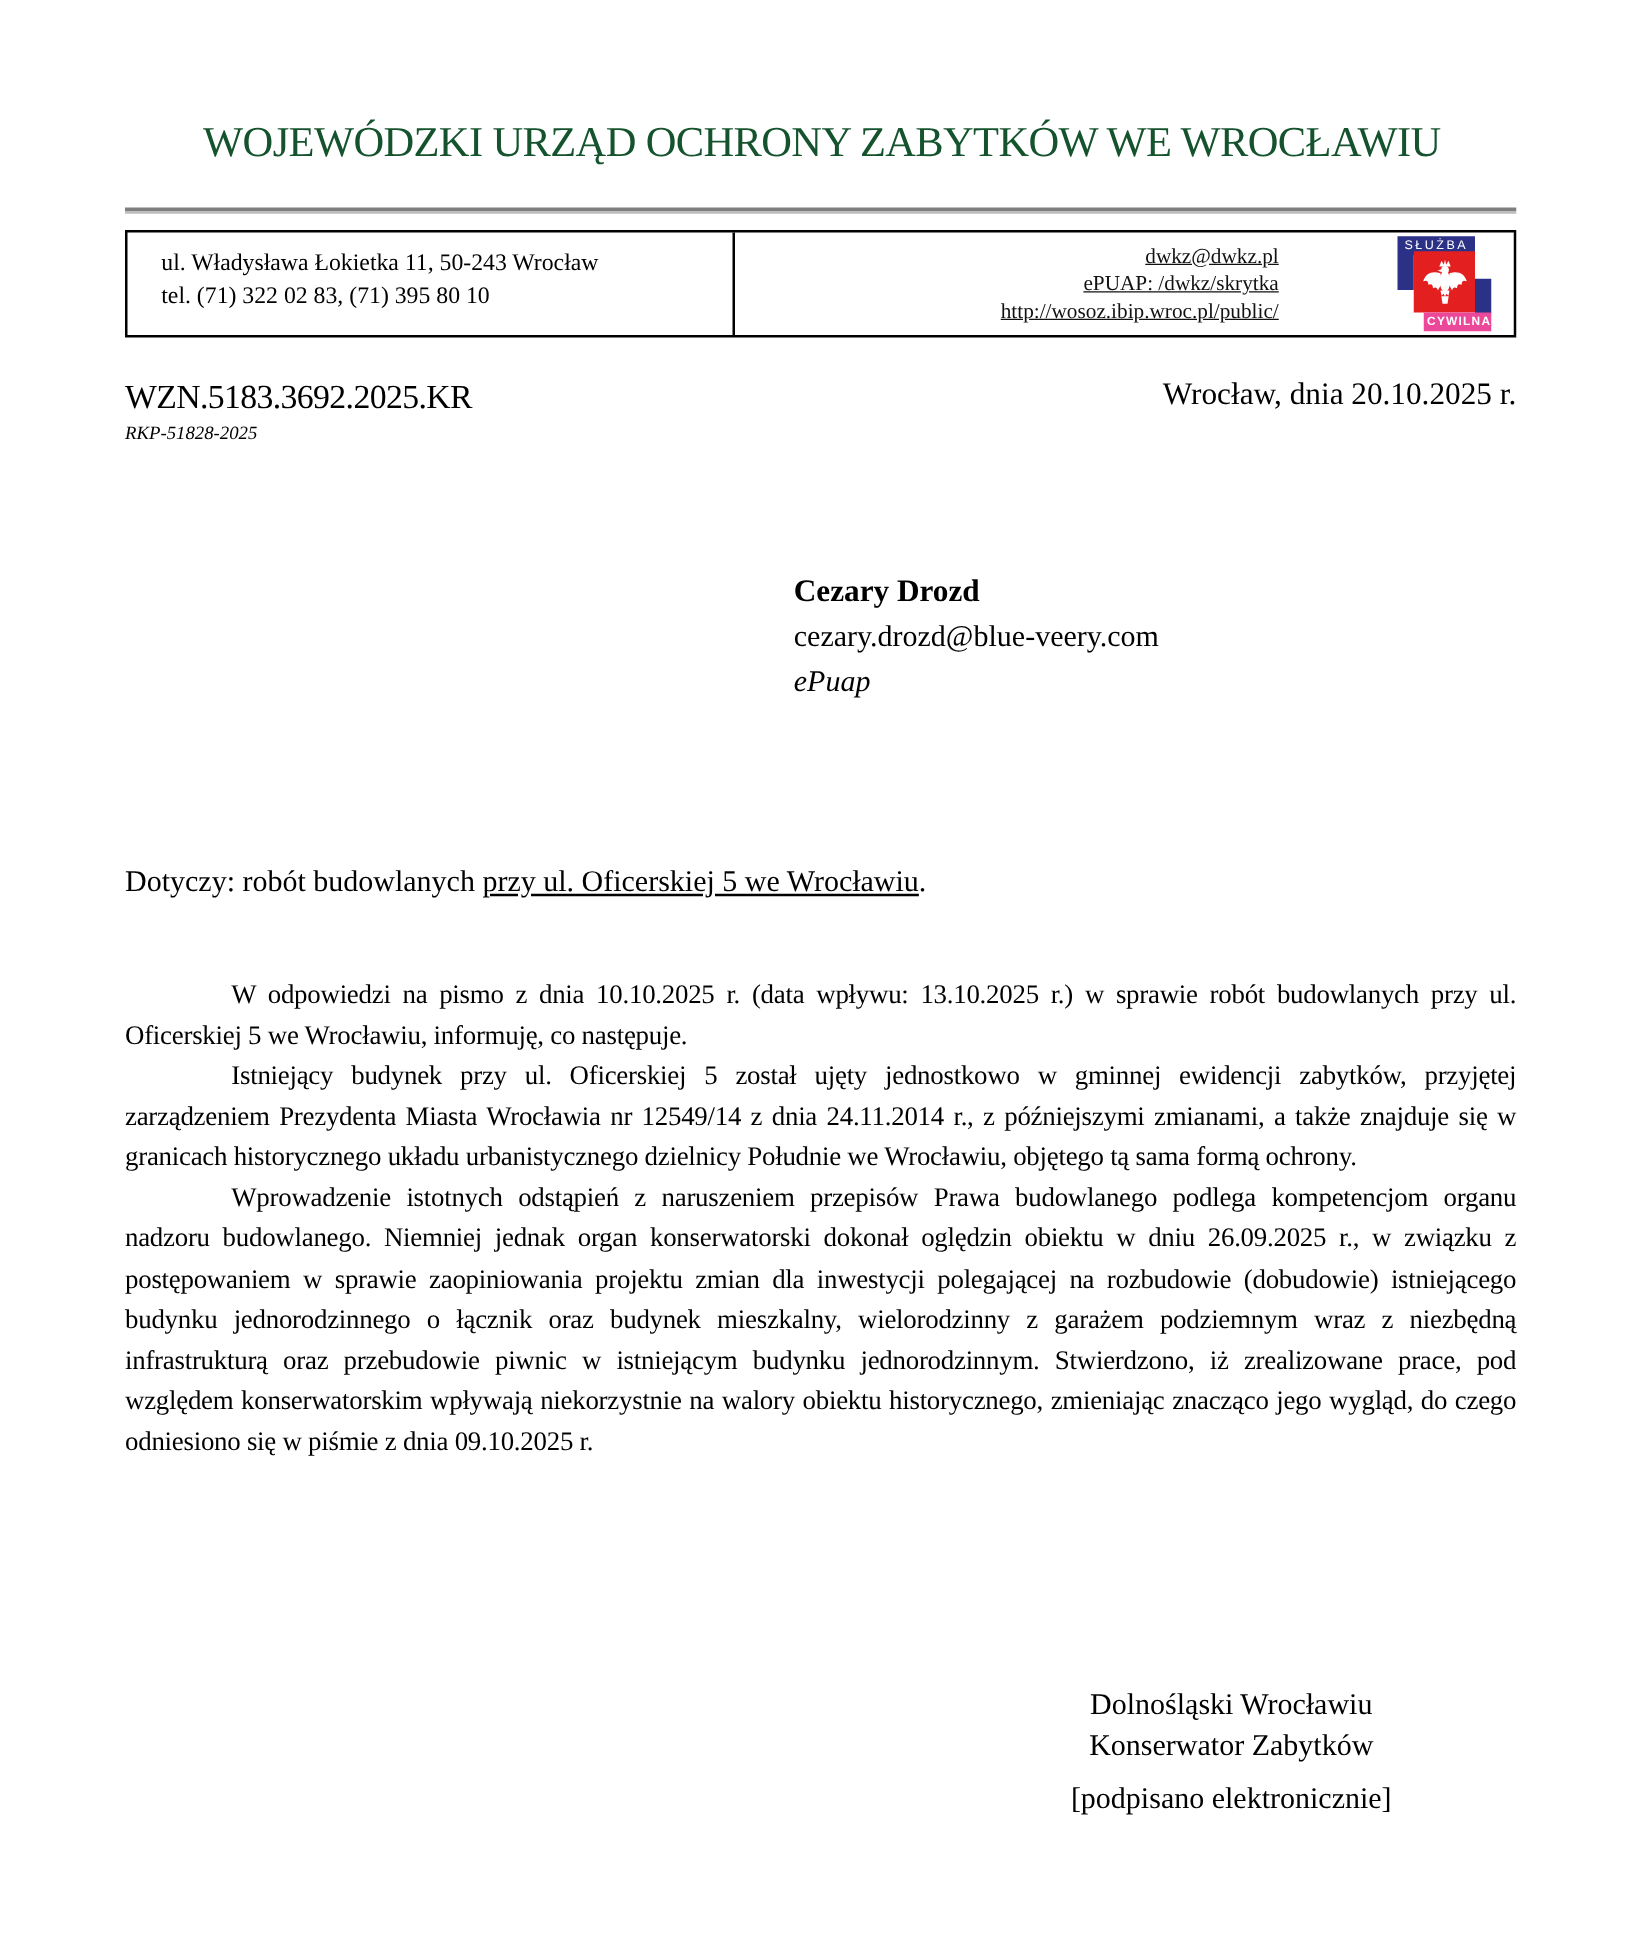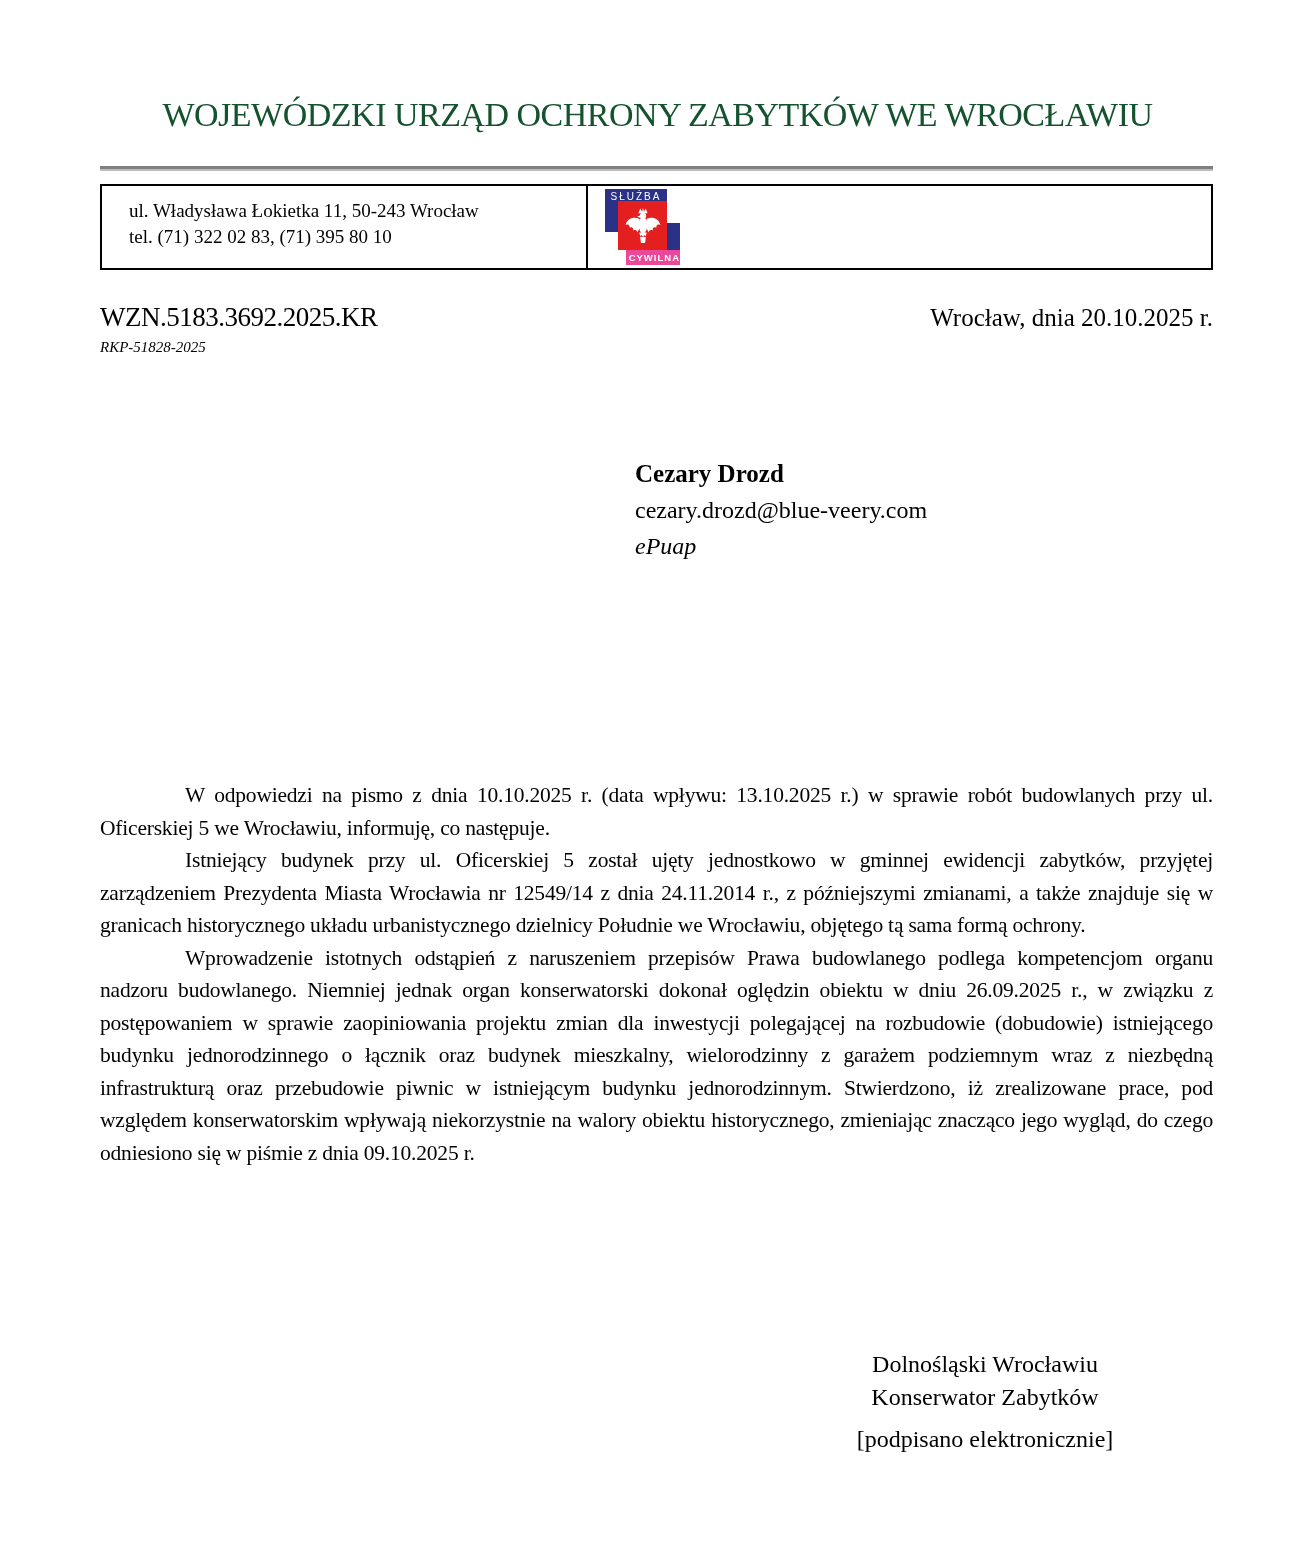--- a/index.html
+++ b/index.html
@@ -108,21 +108,21 @@
     letter-spacing: 1px; text-align: right; line-height: 15px;
   }
 
   
   .ref-row {
     position: absolute;
     top: 302px; left: 100px;
     width: 1113px;
     display: flex;
     justify-content: space-between;
-    align-items: center;
+    align-items: flex-start;
   }
   .case-number { font-size: 27px; letter-spacing: -0.5px; }
   .place-date  { font-size: 25px; }
   .rkp-number {
     position: absolute;
     top: 339px; left: 100px;
     font-size: 15px;
     font-style: italic;
   }
 
@@ -176,20 +176,25 @@
   <div class="letter-title">WOJEWÓDZKI URZĄD OCHRONY ZABYTKÓW WE WROCŁAWIU</div>
 
   <div class="head-rule"></div>
 
   <div class="info-table">
     <div class="info-cell-left">
       <div>ul. Władysława Łokietka 11, 50-243 Wrocław</div>
       <div>tel. (71) 322 02 83, (71) 395 80 10</div>
     </div>
     <div class="info-cell-right">
+      <div class="links-stack">
+        <div><a>dwkz@dwkz.pl</a></div>
+        <div><a>ePUAP: /dwkz/skrytka</a></div>
+        <div><a>http://wosoz.ibip.wroc.pl/public/</a></div>
+      </div>
 
       <div class="logo-sc">
         <div class="logo-bar-top">SŁUŻBA</div>
         <div class="logo-col-left"></div>
         <div class="logo-col-right"></div>
         <div class="logo-red">
           <svg width="44" height="44" viewBox="0 0 48 48">
             <g fill="#ffffff">
               <polygon points="19,10 21,5 23,8.5 24,4 25,8.5 27,5 29,10"></polygon>
               <circle cx="24" cy="13" r="3.4"></circle>
@@ -212,20 +217,21 @@
     <span class="place-date">Wrocław, dnia 20.10.2025 r.</span>
   </div>
   <div class="rkp-number">RKP-51828-2025</div>
 
   <div class="recipient">
     <div class="recipient-name">Cezary Drozd</div>
     <div class="recipient-email">cezary.drozd@blue-veery.com</div>
     <div class="recipient-channel">ePuap</div>
   </div>
 
+  <div class="subject-line"><span>Dotyczy: robót budowlanych </span><span class="subject-underlined">przy ul. Oficerskiej 5 we Wrocławiu</span><span>.</span></div>
 
   <div class="body-text">
     <p>W odpowiedzi na pismo z dnia 10.10.2025 r. (data wpływu: 13.10.2025 r.) w sprawie robót budowlanych przy ul. Oficerskiej 5 we Wrocławiu, informuję, co następuje.</p>
     <p>Istniejący budynek przy ul. Oficerskiej 5 został ujęty jednostkowo w gminnej ewidencji zabytków, przyjętej zarządzeniem Prezydenta Miasta Wrocławia nr 12549/14 z dnia 24.11.2014 r., z późniejszymi zmianami, a także znajduje się w granicach historycznego układu urbanistycznego dzielnicy Południe we Wrocławiu, objętego tą sama formą ochrony.</p>
     <p>Wprowadzenie istotnych odstąpień z naruszeniem przepisów Prawa budowlanego podlega kompetencjom organu nadzoru budowlanego. Niemniej jednak organ konserwatorski dokonał oględzin obiektu w dniu  26.09.2025 r., w związku z postępowaniem w sprawie zaopiniowania projektu zmian dla inwestycji polegającej na rozbudowie (dobudowie) istniejącego budynku jednorodzinnego o łącznik oraz budynek mieszkalny, wielorodzinny z garażem podziemnym wraz z niezbędną infrastrukturą oraz przebudowie piwnic w istniejącym budynku jednorodzinnym. Stwierdzono, iż zrealizowane prace, pod względem konserwatorskim wpływają niekorzystnie na walory obiektu historycznego, zmieniając znacząco jego wygląd, do czego odniesiono się w piśmie z dnia 09.10.2025 r.</p>
   </div>
 
   <div class="signature-block">
     <div>Dolnośląski Wrocławiu</div>
     <div>Konserwator Zabytków</div>

